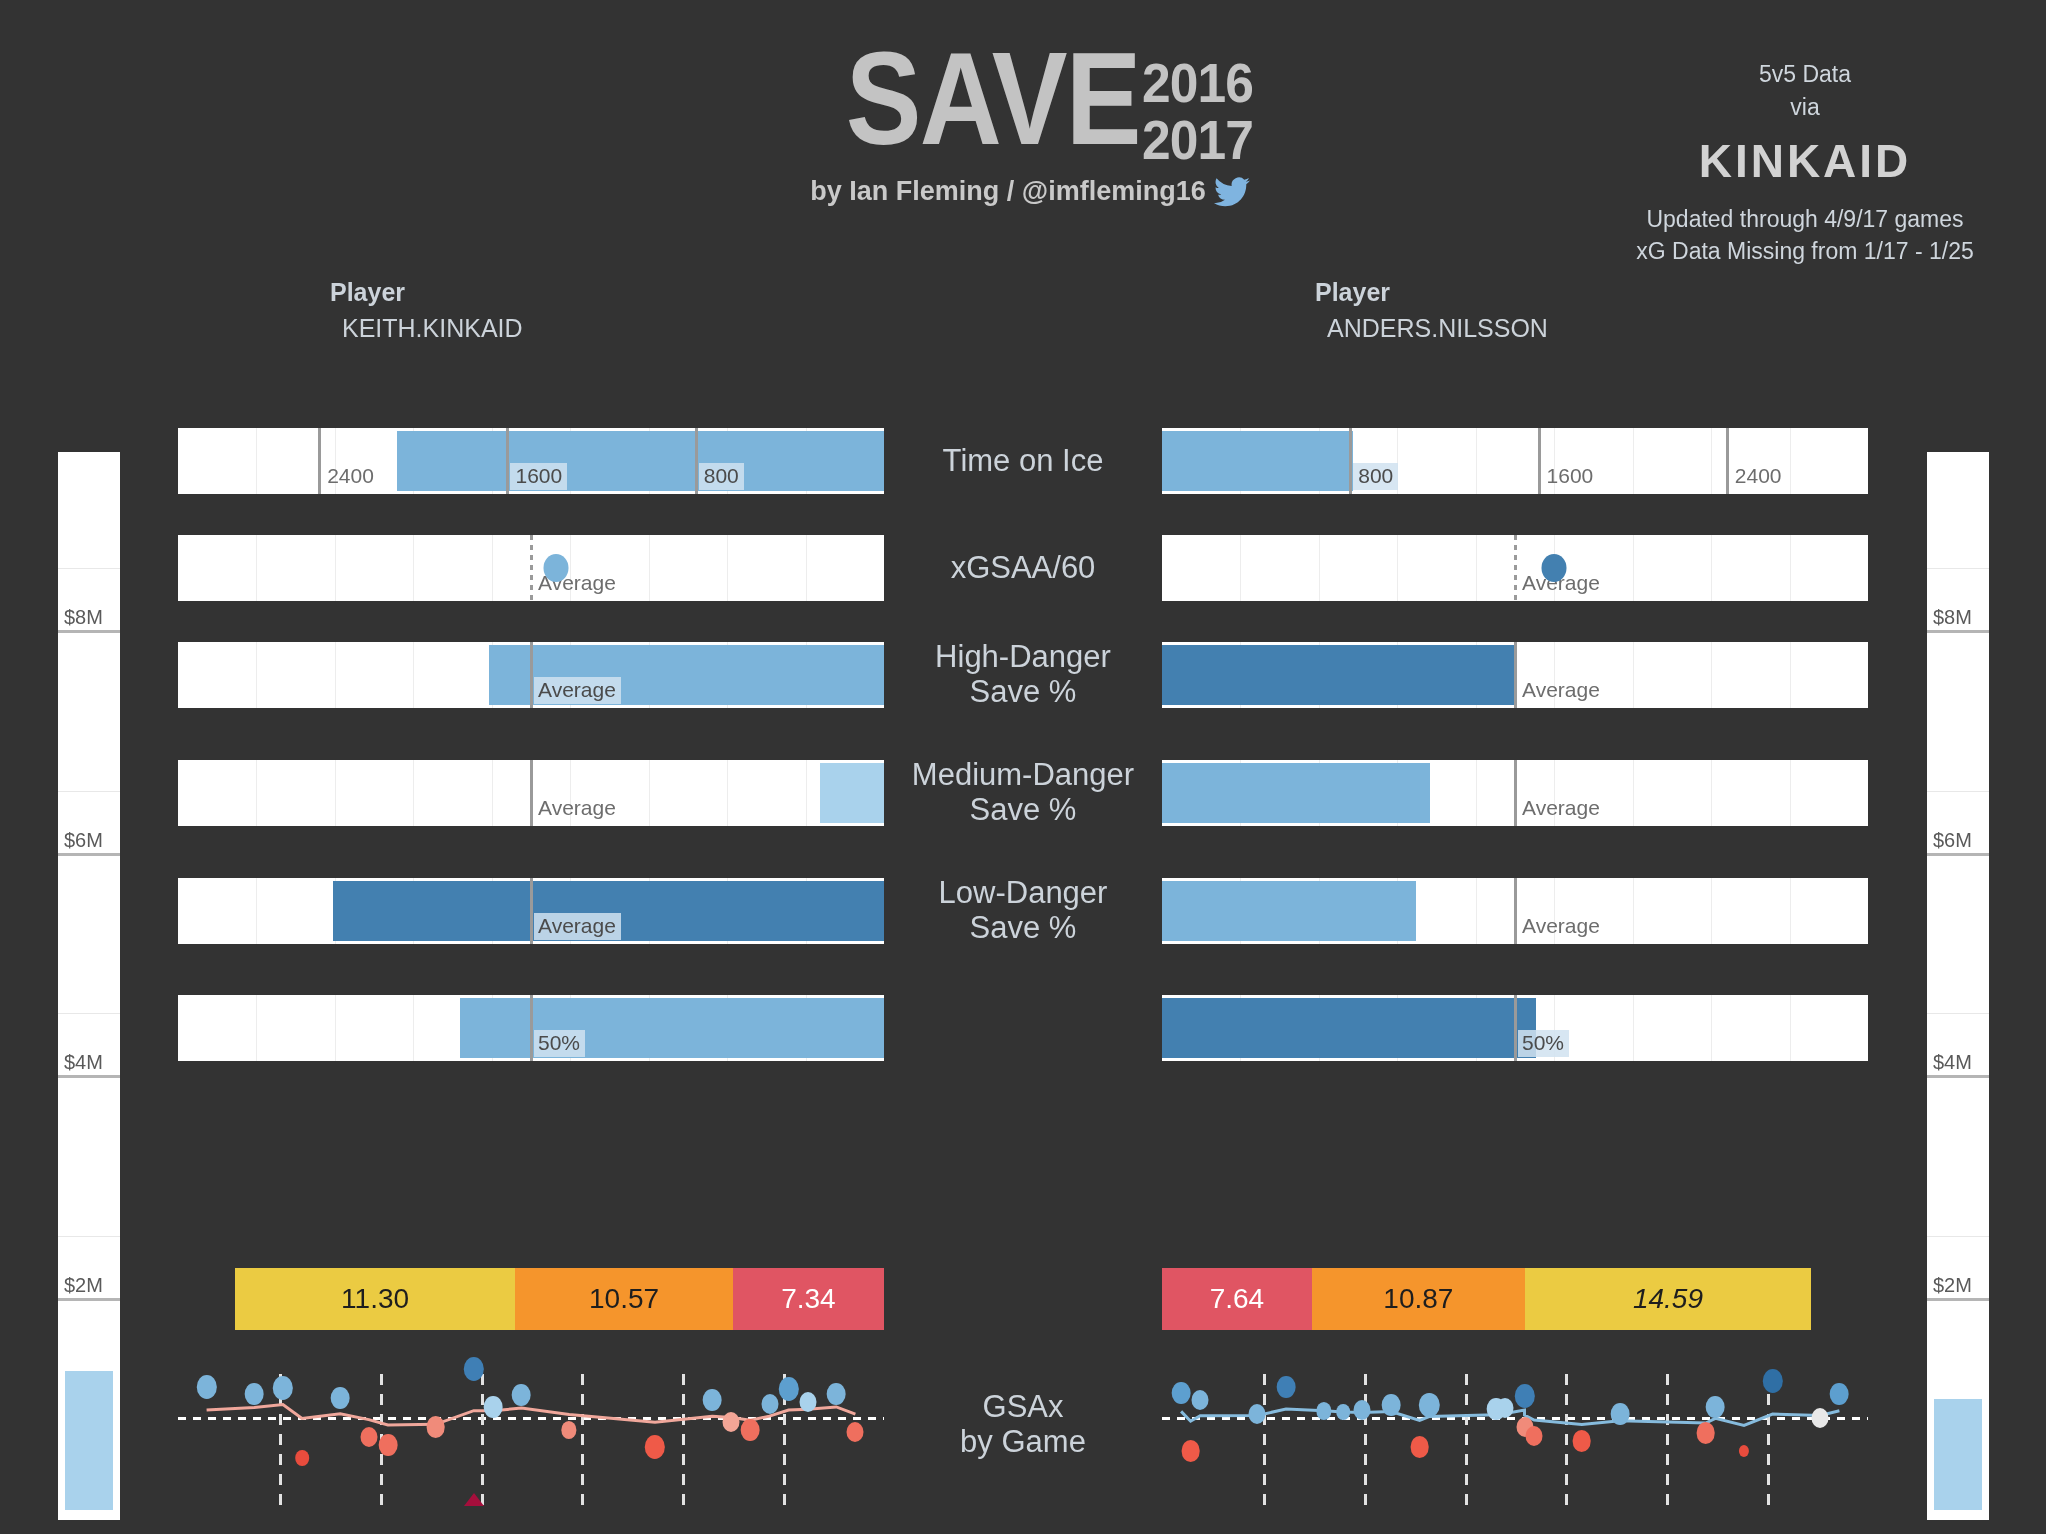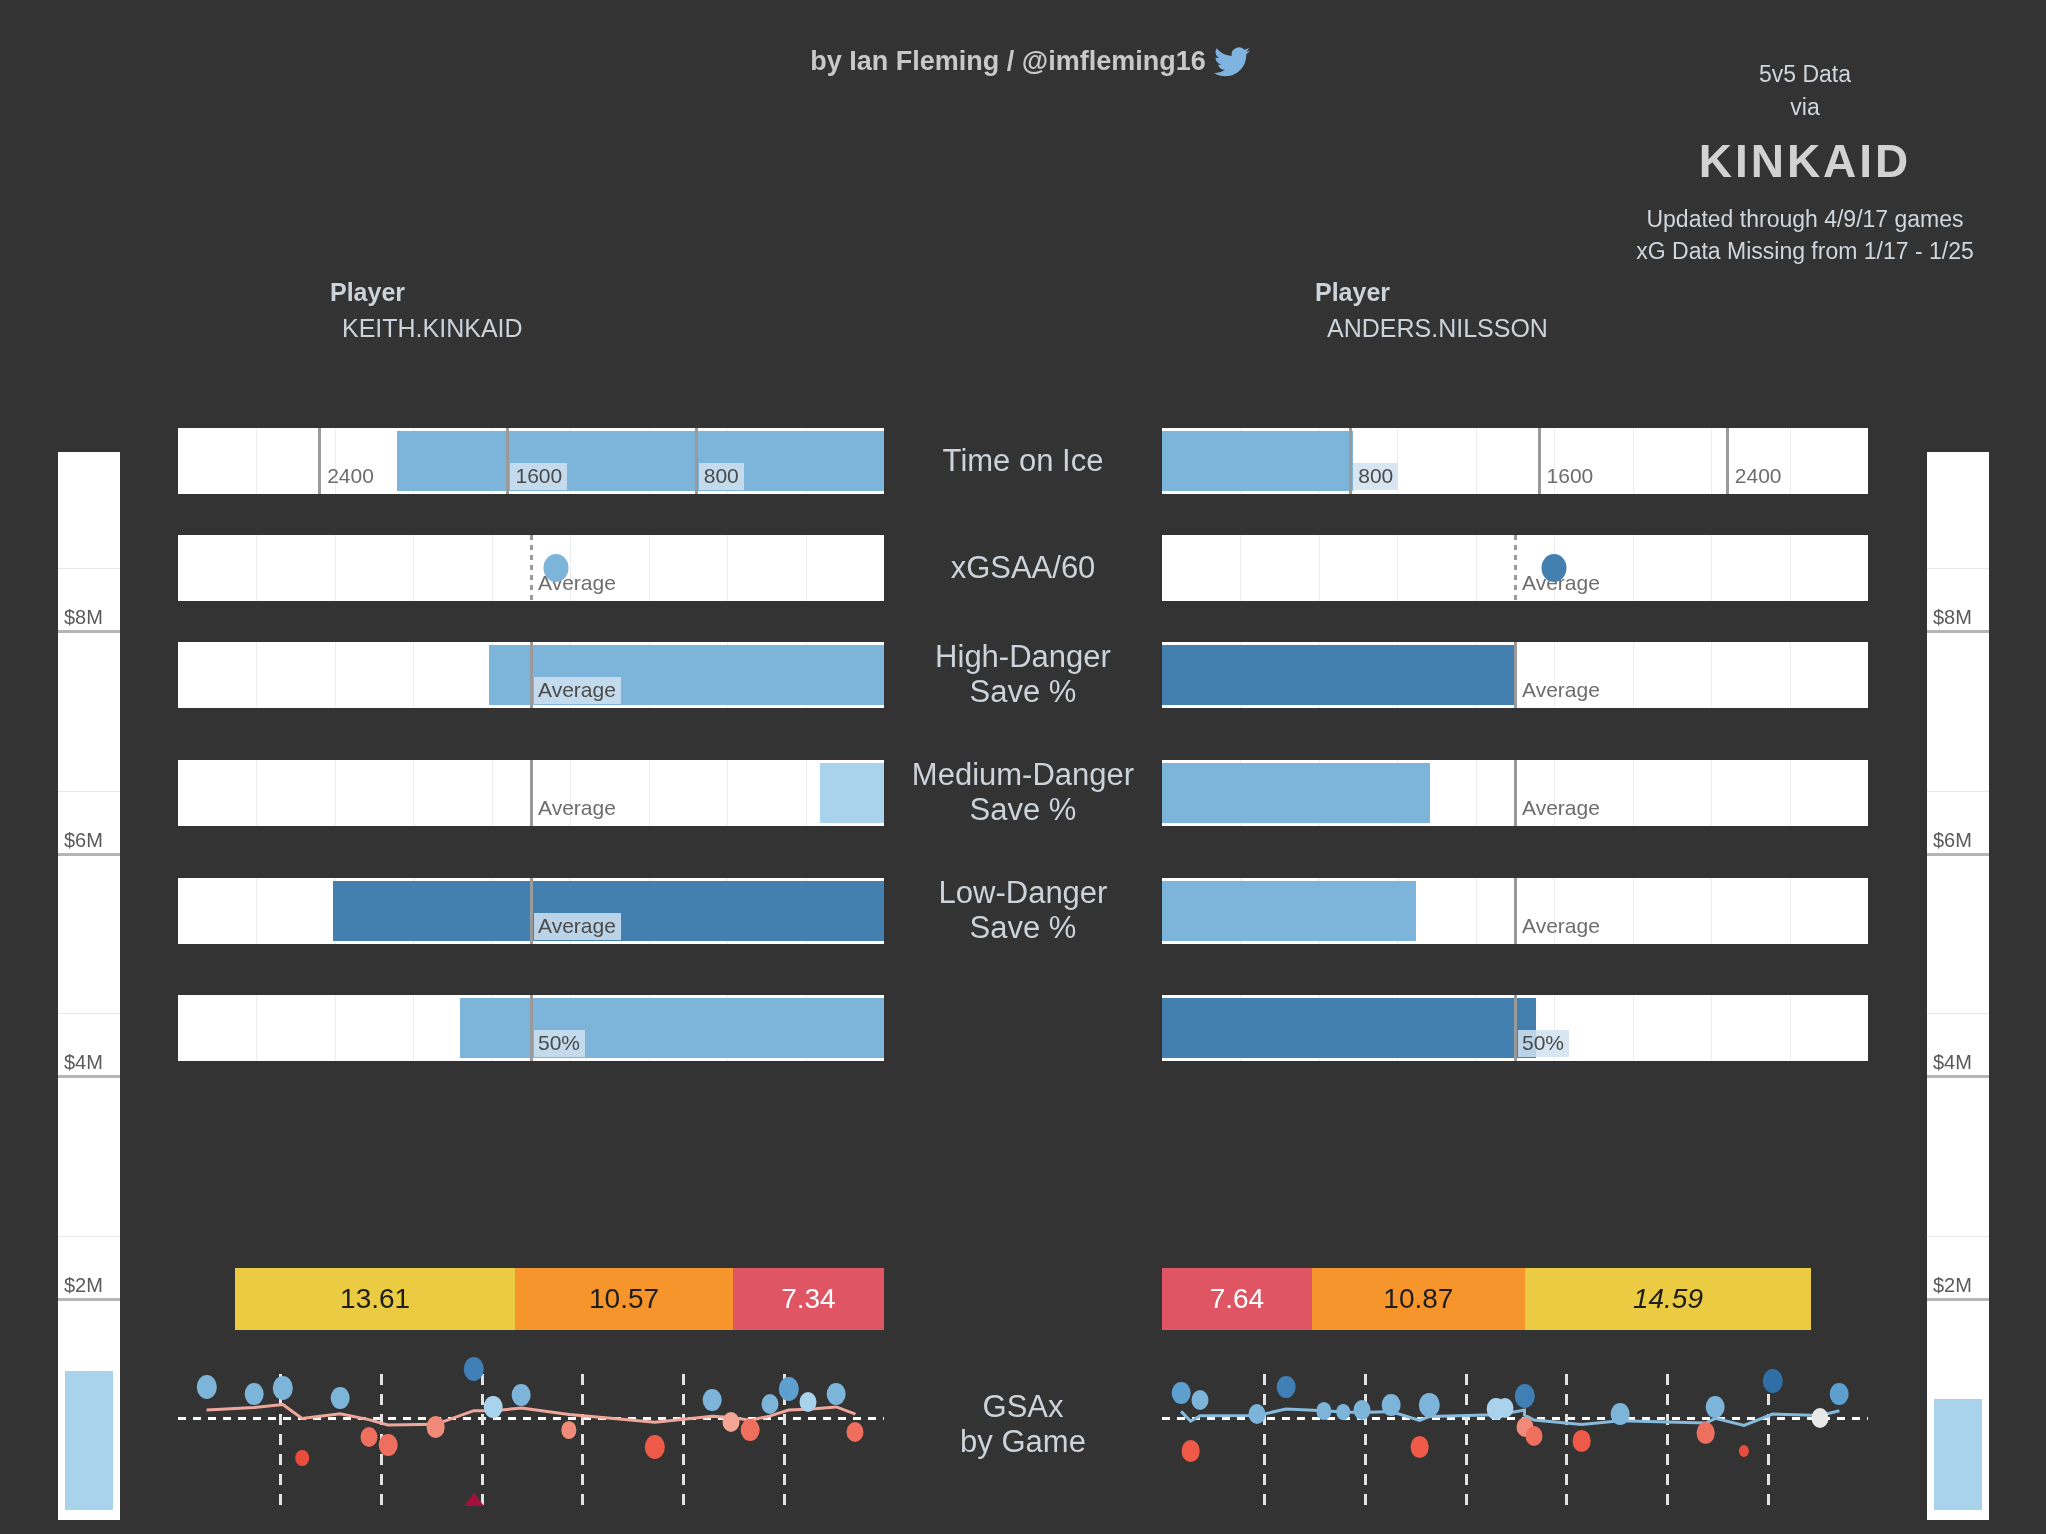--- a/index.html
+++ b/index.html
@@ -122,20 +122,27 @@
     border-left: 10px solid transparent; border-right: 10px solid transparent;
     border-bottom: 13px solid #a50f3c;
   }
 </style>
 </head>
 <body>
 
 <div id="root">
 
   <div class="title-block">
+    <div class="save-wrap">
+      <div class="save-word">SAVE</div>
+      <div class="years">
+        <div class="year">2016</div>
+        <div class="year">2017</div>
+      </div>
+    </div>
     <div class="byline">
       <span>by Ian Fleming / @imfleming16</span>
       <svg class="tw-bird" viewBox="0 0 24 20">
         <path fill="#7fb4e0" d="M24 2.4a9.7 9.7 0 0 1-2.8.8A4.9 4.9 0 0 0 23.3.6a9.8 9.8 0 0 1-3.1 1.2A4.9 4.9 0 0 0 11.8 6 13.9 13.9 0 0 1 1.7.9 4.9 4.9 0 0 0 3.2 7.4 4.8 4.8 0 0 1 1 6.8v.1a4.9 4.9 0 0 0 3.9 4.8 4.9 4.9 0 0 1-2.2.1 4.9 4.9 0 0 0 4.6 3.4A9.9 9.9 0 0 1 0 17.3a13.9 13.9 0 0 0 7.5 2.2c9.1 0 14-7.5 14-14v-.7A10 10 0 0 0 24 2.4z"></path>
       </svg>
     </div>
   </div>
 
   <div class="info-block">
     <div>5v5 Data</div>
@@ -377,21 +384,21 @@
           <div class="vgrid" style="left: 628px;"></div>
           <div class="bar" style="background: rgb(67, 128, 176); width: 53%; left: 0px;"></div>
           <div class="refline" style="left: 352px;"></div>
           <div class="reflabel" style="left: 356px;">50%</div>
         </div>
       </div>
     </div>
 
   <div class="row" id="row-shots">
     <div class="stack" id="stack-left">
-        <div class="seg ld" style="width: 43.1789%;">13.61</div>
+        <div class="seg ld" style="width: 43.1789%;">11.30</div>
         <div class="seg md" style="width: 33.5343%;">10.57</div>
         <div class="seg hd" style="width: 23.2868%;">7.34</div>
       </div>
 
     <div class="stack" id="stack-right">
         <div class="seg hd" style="width: 23.0816%;">7.64</div>
         <div class="seg md" style="width: 32.8399%;">10.87</div>
         <div class="seg ld" style="width: 44.0785%; font-style: italic;">14.59</div>
       </div>
   </div>

